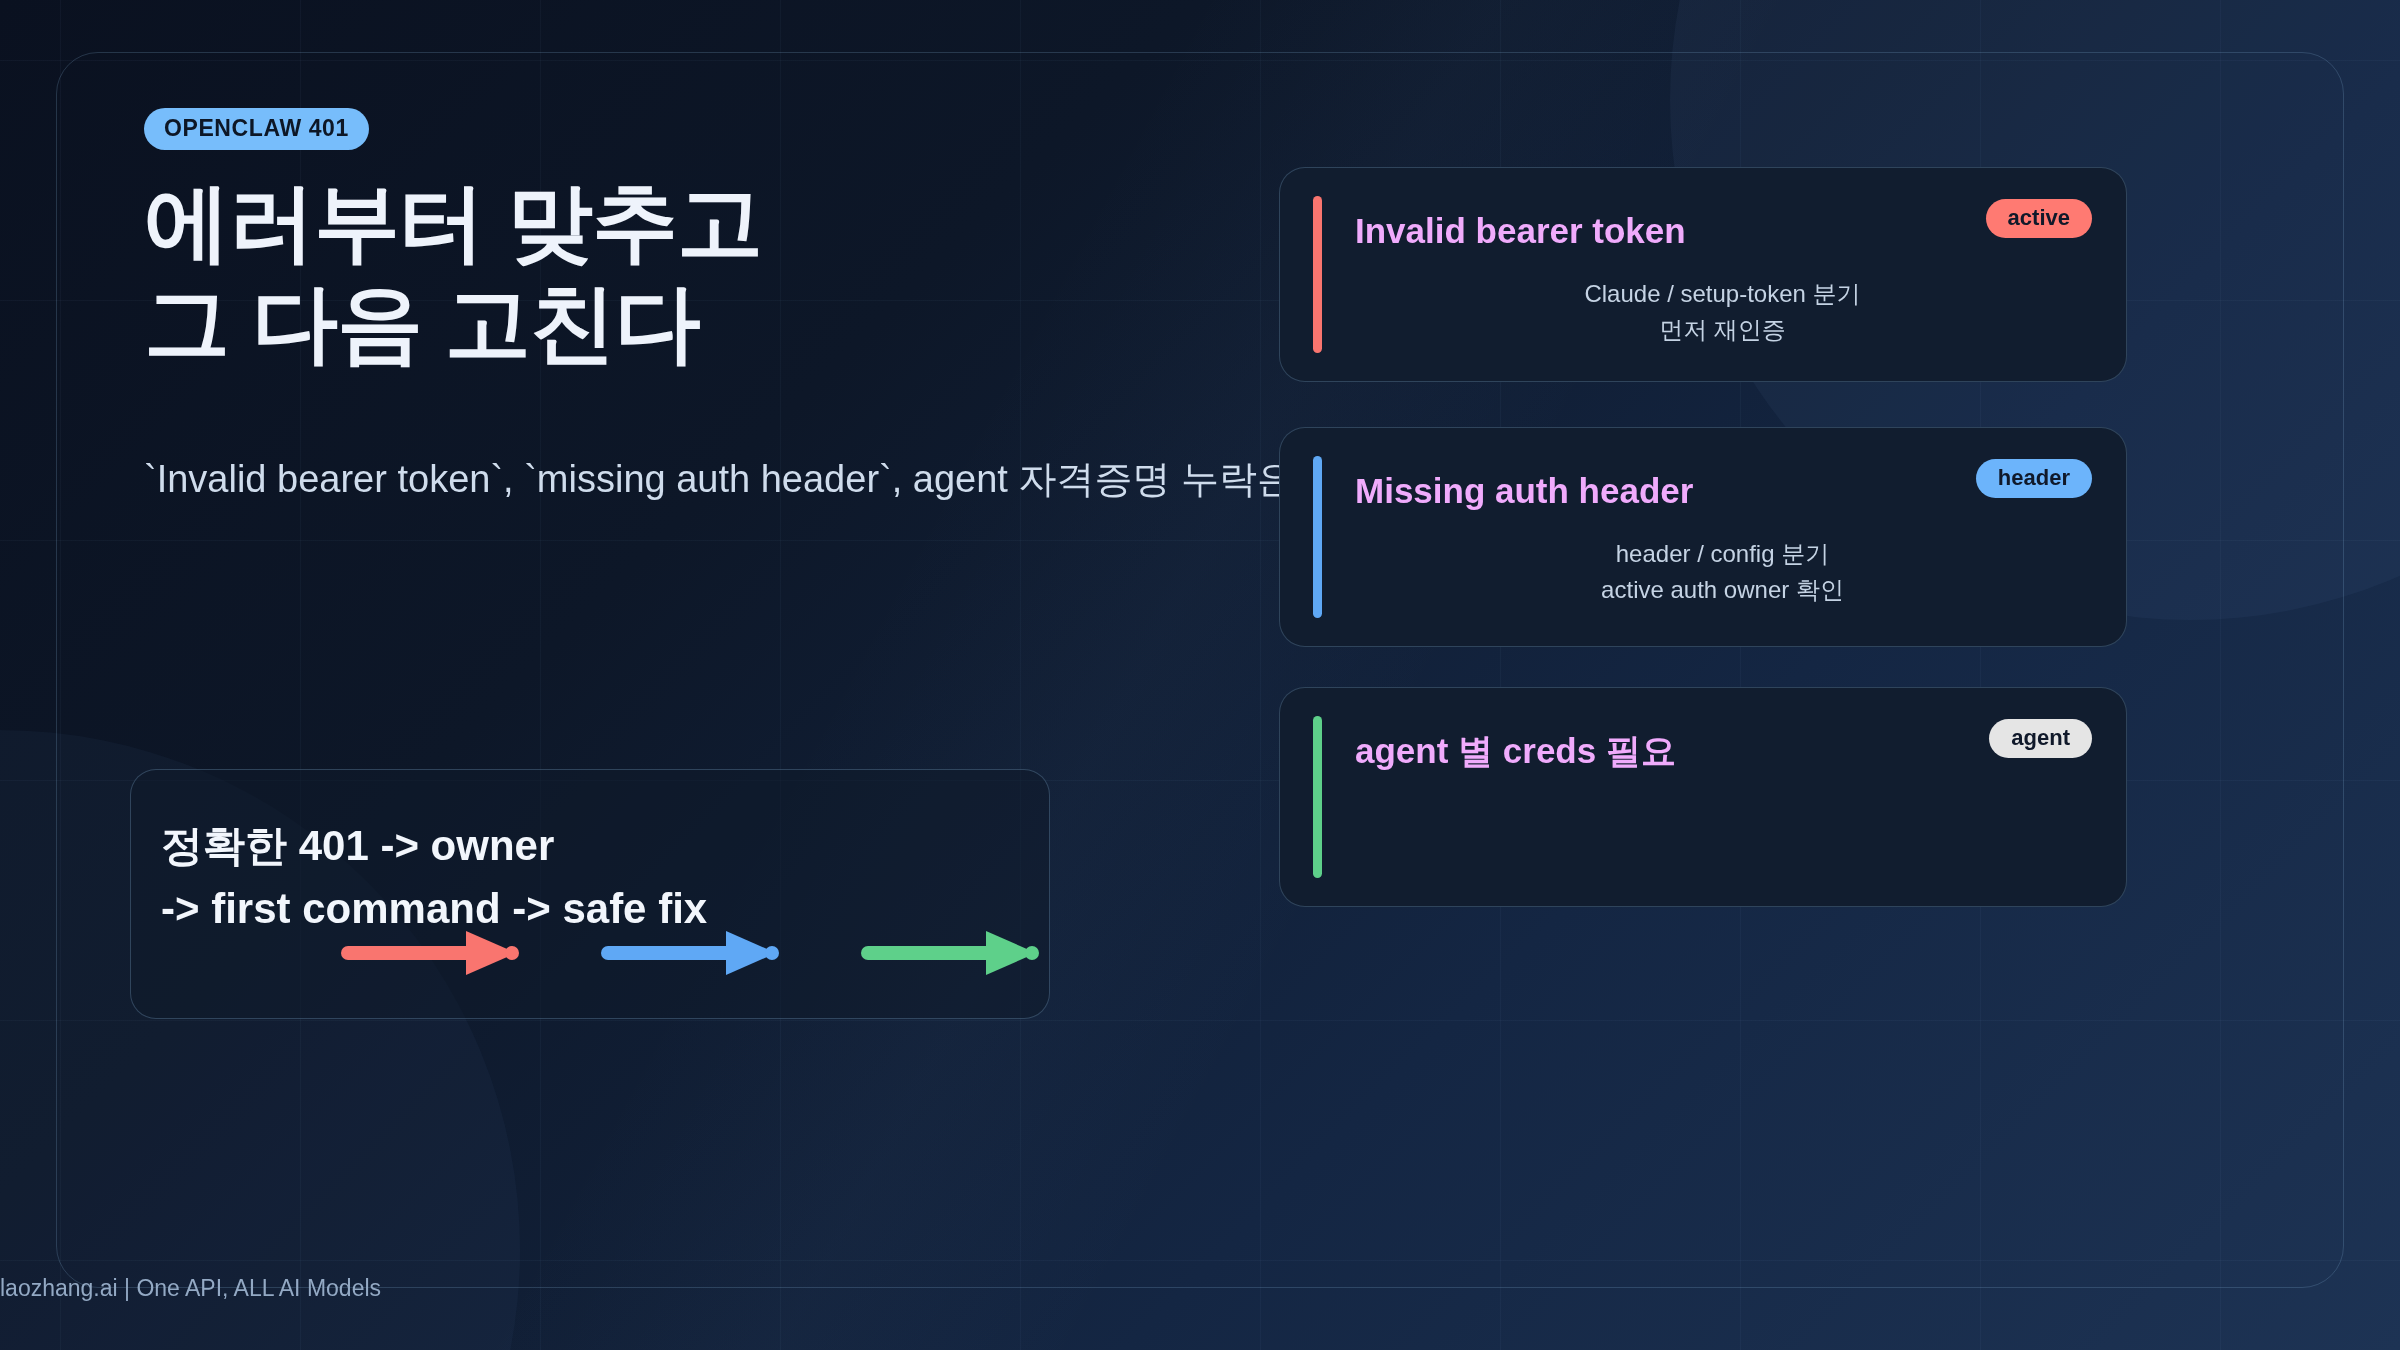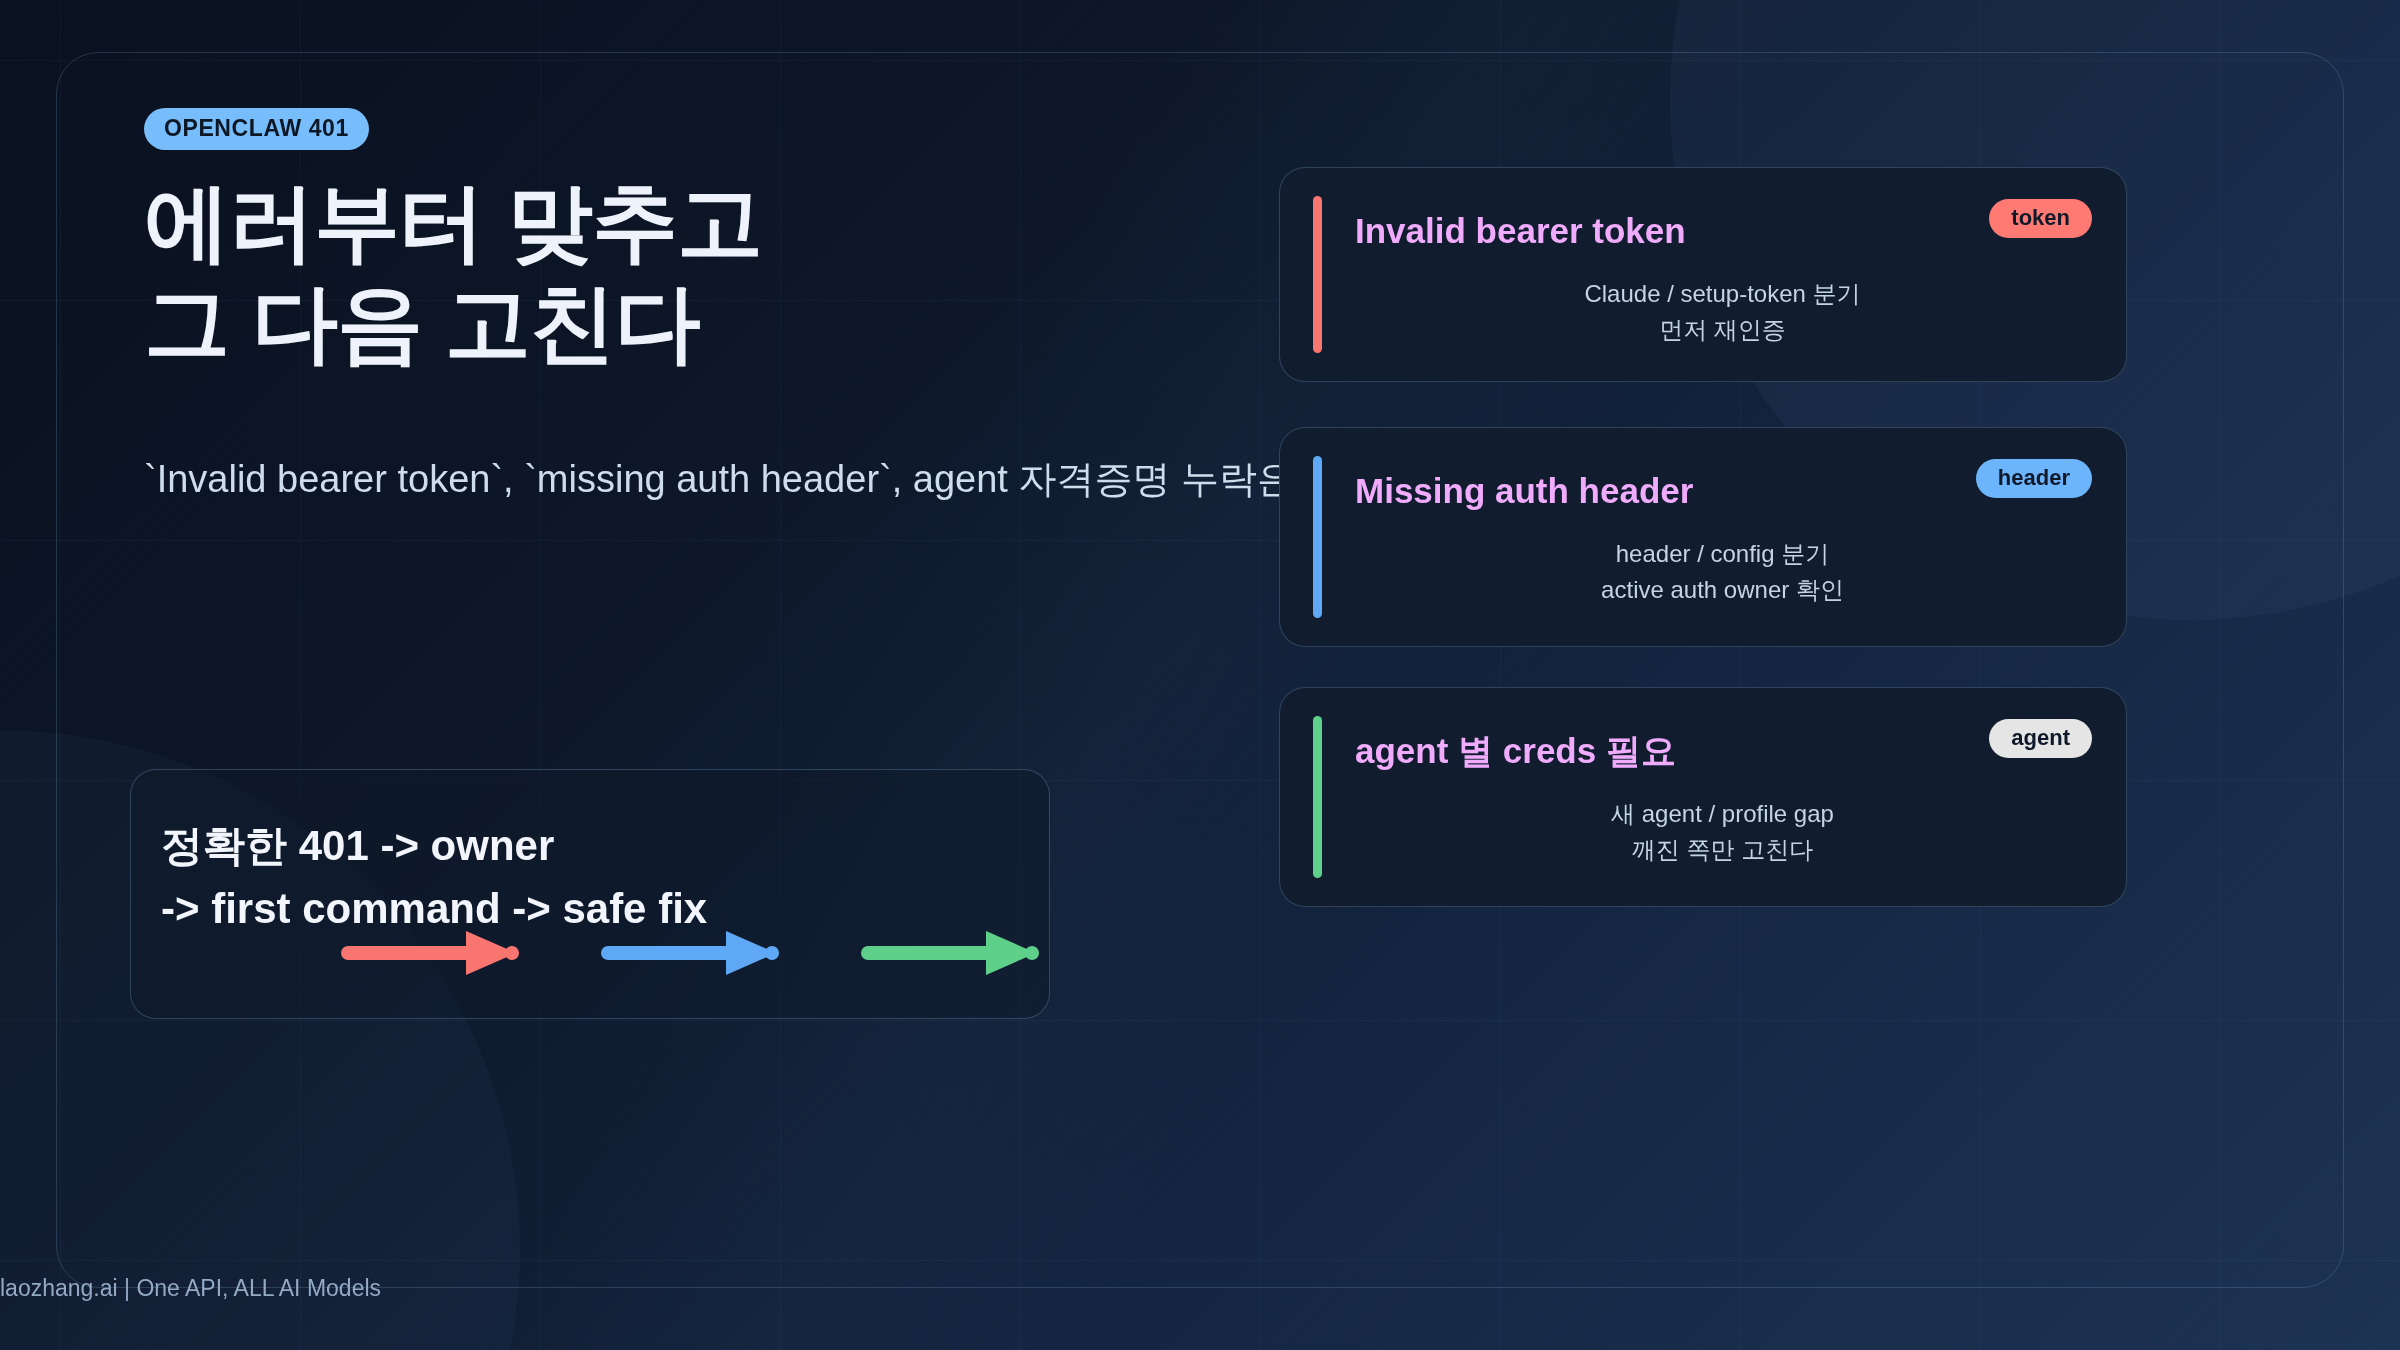--- a/index.html
+++ b/index.html
@@ -235,21 +235,21 @@
     </svg>
     <svg class="arrow" width="180" height="52" viewBox="0 0 180 52">
       <line x1="8" y1="26" x2="132" y2="26" stroke="#5ed08a" stroke-width="14" stroke-linecap="round"></line>
       <polygon points="126,4 176,26 126,48" fill="#5ed08a"></polygon>
       <circle cx="172" cy="26" r="7" fill="#5ed08a"></circle>
     </svg>
   </div>
 
   <div class="card card-1">
     <div class="accent" style="background:#f9756f;"></div>
-    <div class="chip" style="background:#ff7a72;">token</div>
+    <div class="chip" style="background:#ff7a72;">active</div>
     <div class="card-body">
       <div class="card-title">Invalid bearer token</div>
       <div class="card-desc">
         <div>Claude / setup-token 분기</div>
         <div>먼저 재인증</div>
       </div>
     </div>
   </div>
 
   <div class="card card-2">
@@ -262,22 +262,18 @@
         <div>active auth owner 확인</div>
       </div>
     </div>
   </div>
 
   <div class="card card-3">
     <div class="accent" style="background:#5ed08a;"></div>
     <div class="chip" style="background:#e5e5e5;">agent</div>
     <div class="card-body">
       <div class="card-title">agent 별 creds 필요</div>
-      <div class="card-desc">
-        <div>새 agent / profile gap</div>
-        <div>깨진 쪽만 고친다</div>
-      </div>
     </div>
   </div>
 
   <div class="footer">laozhang.ai | One API, ALL AI Models</div>
 
 </div>
 
 </body></html>

